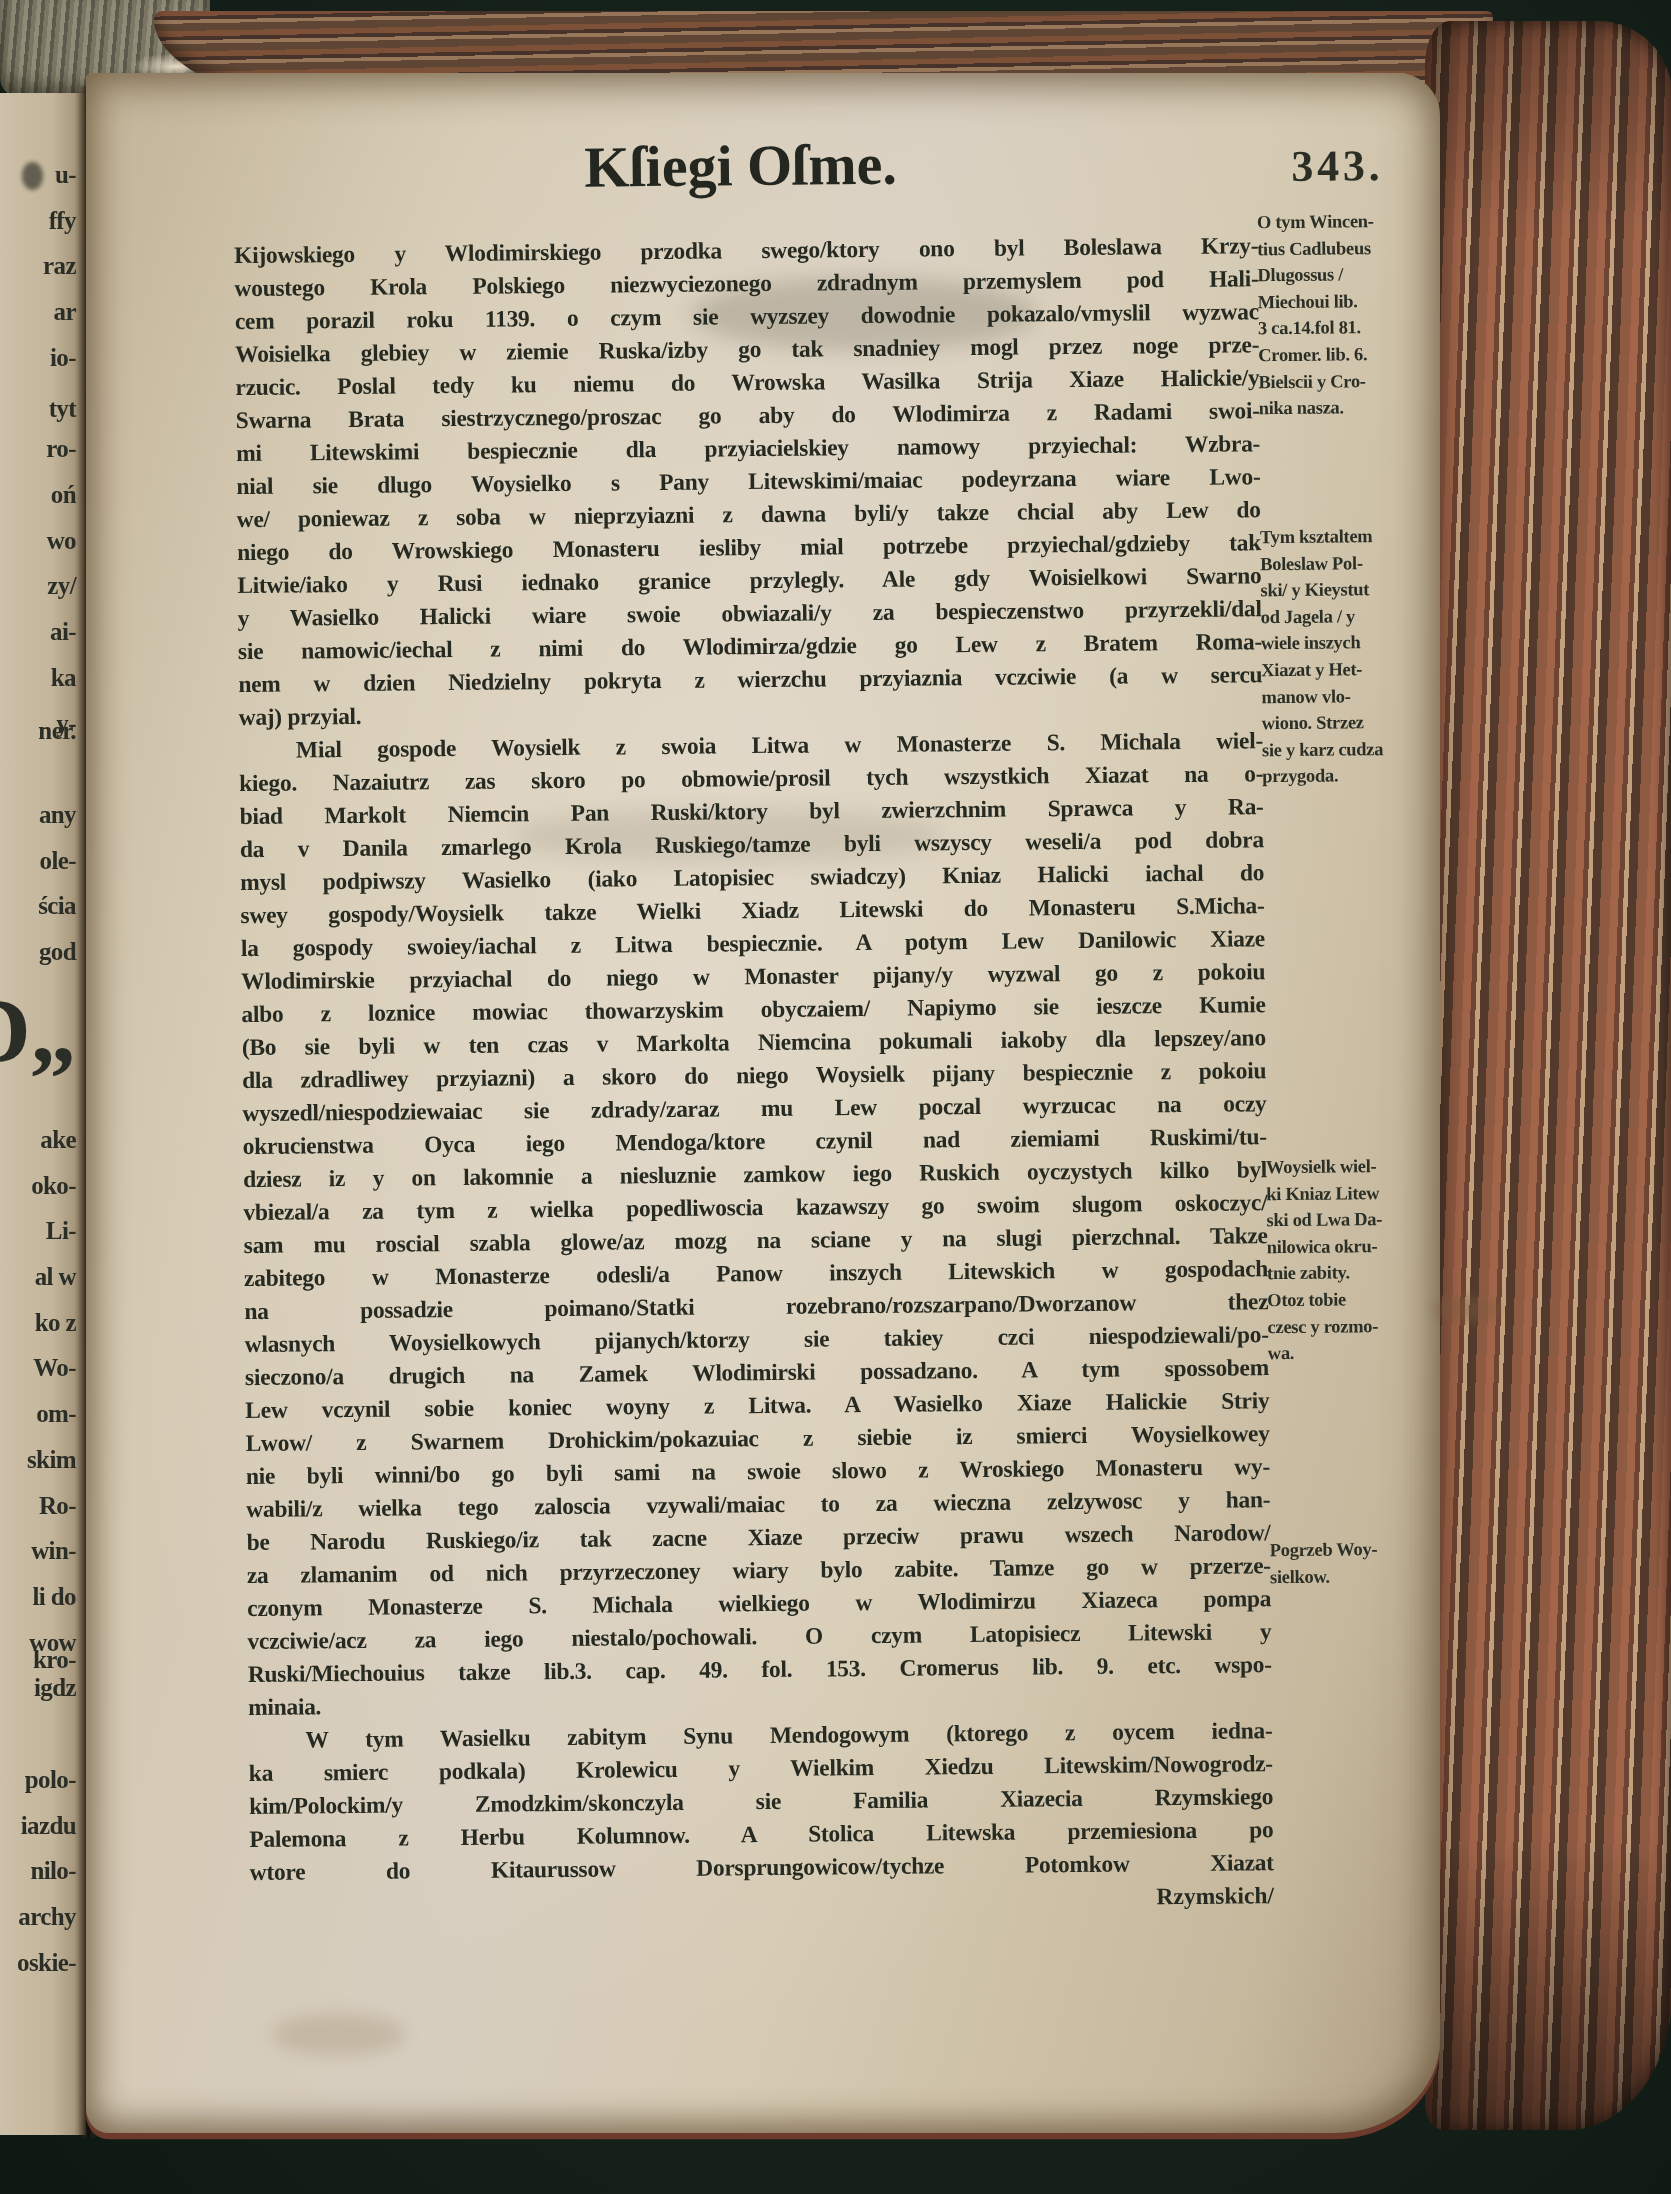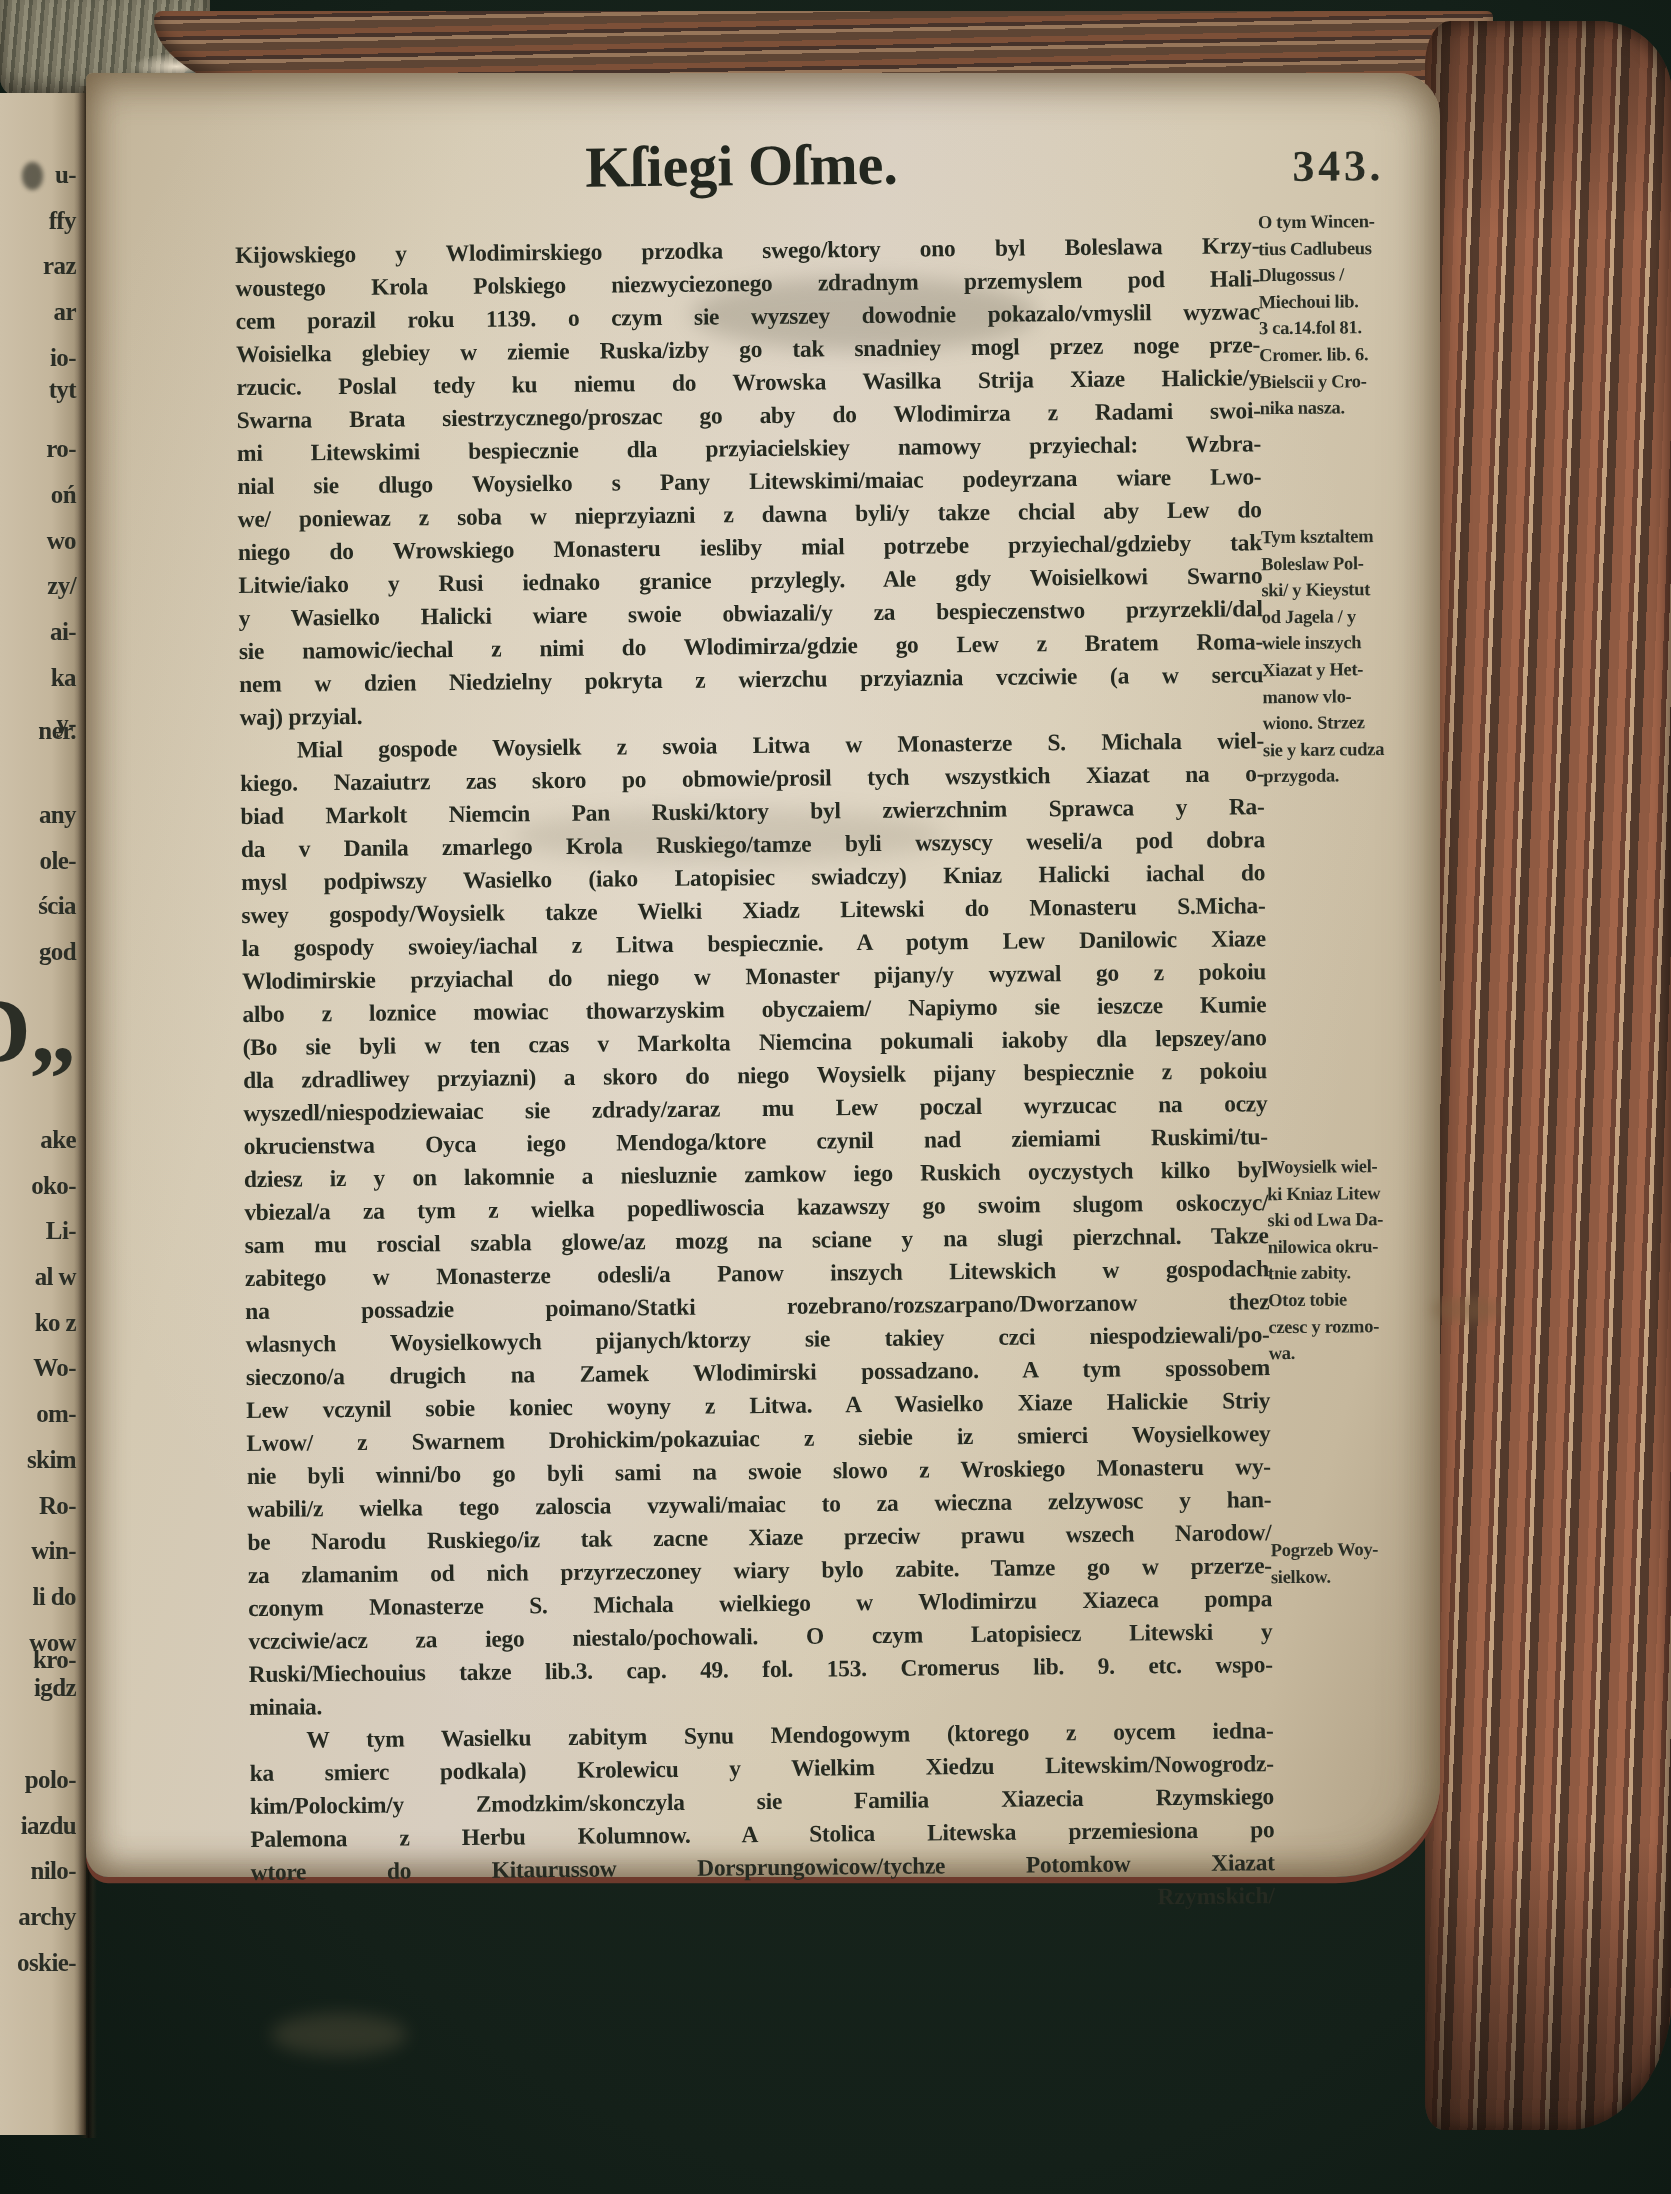--- a/index.html
+++ b/index.html
@@ -31,21 +31,21 @@
   
   .left-strip{position:absolute;left:0;top:93px;bottom:59px;width:86px;
     background:linear-gradient(90deg,#cdc0a8 0%,#c4b69c 60%,#a8997e 86%,#6b5c48 97%,#3a3226 100%);}
   .gutter{position:absolute;left:78px;top:86px;bottom:56px;width:18.5px;
     background:linear-gradient(90deg,rgba(0,0,0,0),rgba(42,32,20,.5) 40%,rgba(18,13,9,.72) 55%,rgba(70,52,34,.28) 78%,rgba(0,0,0,0));}
   .edge-frag{position:absolute;right:10px;font-weight:700;color:#2b2e26;
     font-size:25px;letter-spacing:-0.6px;white-space:nowrap;}
   .edge-frag.big{font-size:93px;line-height:93px;}
 
   
-  .page{position:absolute;left:86px;top:73px;width:1354px;height:1804px;
+  .page{position:absolute;left:86px;top:73px;width:1354px;height:2060px;
     background:
       radial-gradient(ellipse at 45% 40%, rgba(236,228,210,.5) 0%, rgba(0,0,0,0) 65%),
       linear-gradient(105deg,#c2b499 0%,#d4c9b2 22%,#d8cec0 45%,#d6cbb4 62%,#c6b89d 88%,#ac9c81 100%);
     border-radius:6.2px 43px 105px 22px / 6.2px 43px 93px 25px;
     box-shadow:inset 0 16px 37px rgba(95,75,48,.35), inset 0 -11px 31px rgba(95,75,48,.4),
                inset -17.3px 0 43px rgba(100,80,52,.35), inset 12.4px 0 31px rgba(100,80,52,.28),
                0 6.2px 0 #6d3a2c;}
   .page-inner{position:absolute;inset:0;transform:rotate(-0.55deg);transform-origin:50% 38%;}
 
   .title{position:absolute;left:505px;top:59px;font-size:58px;font-weight:700;
@@ -84,21 +84,21 @@
   <div class="headband-glint"></div>
   <div class="top-edges"></div>
   <div class="page-stack"></div>
 
   <div class="left-strip" id="leftStrip">
       <div class="edge-frag" style="top: 68px;">u-</div>
       <div class="edge-frag" style="top: 114px;">ffy</div>
       <div class="edge-frag" style="top: 159px;">raz</div>
       <div class="edge-frag" style="top: 205px;">ar</div>
       <div class="edge-frag" style="top: 251px;">io-</div>
-      <div class="edge-frag" style="top: 283px;">tyt</div>
+      <div class="edge-frag" style="top: 302px;">tyt</div>
       <div class="edge-frag" style="top: 342px;">ro-</div>
       <div class="edge-frag" style="top: 388px;">oń</div>
       <div class="edge-frag" style="top: 434px;">wo</div>
       <div class="edge-frag" style="top: 479px;">zy/</div>
       <div class="edge-frag" style="top: 525px;">ai-</div>
       <div class="edge-frag" style="top: 571px;">ka</div>
       <div class="edge-frag" style="top: 617px;">y-</div>
       <div class="edge-frag" style="top: 624px; margin-left: 28px;">ner.</div>
       <div class="edge-frag" style="top: 708px;">any</div>
       <div class="edge-frag" style="top: 754px;">ole-</div>

